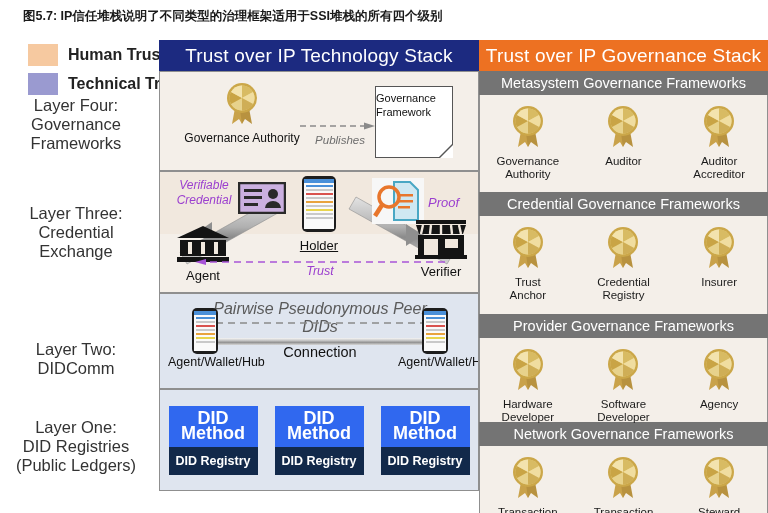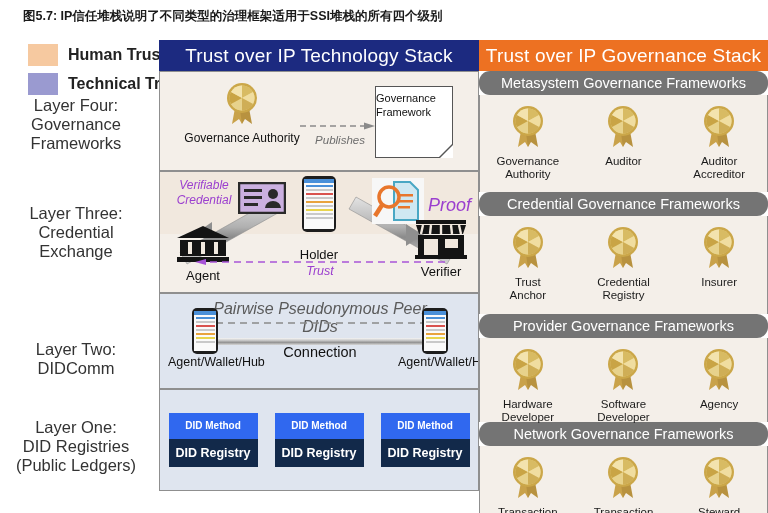--- a/index.html
+++ b/index.html
@@ -38,21 +38,21 @@
   .col-header{
     height:31px;line-height:31px;text-align:center;
     color:#fff;font-size:19px;font-weight:normal;
     letter-spacing:.2px;
   }
   .tech-header{background:#1c2a80;}
   .gov-header{background:#ed7122;}
 
   .band-header{
     height:24px;line-height:24px;text-align:center;
-    background:#747474;color:#fff;font-size:14.5px;border-radius:11px;
+    background:#747474;color:#fff;font-size:14.5px;
   }
 
   .panel{
     position:relative;box-sizing:border-box;
     border:1px solid #8f8f8f;
     background:#f4efe9;
     overflow:hidden;
   }
 
   
@@ -86,21 +86,21 @@
 
   
   .l3{height:122px;padding:0;}
   .l3-top{position:absolute;left:0;top:0;right:0;height:62px;background:#f1e8de;}
   .l3-bot{position:absolute;left:0;top:62px;right:0;bottom:0;background:#dfe5ef;}
   .l3 > *{position:relative;}
   .vc-label{position:absolute;left:8px;top:6px;width:72px;text-align:center;
     font-size:12px;font-style:italic;color:#9b3fcf;line-height:15px;}
   .vc-icon{position:absolute;left:78px;top:10px;}
   .proof-icon{position:absolute;left:212px;top:6px;}
-  .proof-label{position:absolute;left:268px;top:23px;font-size:18px;font-style:italic;color:#9b3fcf;}
+  .proof-label{position:absolute;left:268px;top:23px;font-size:13px;font-style:italic;color:#9b3fcf;}
   .issuer{position:absolute;left:12px;top:52px;width:62px;text-align:center;}
   .holder{position:absolute;left:126px;top:4px;width:66px;text-align:center;}
   .verifier{position:absolute;left:248px;top:46px;width:66px;text-align:center;}
   .node-cap{font-size:13px;color:#111;font-weight:500;}
   .trust-label{position:absolute;left:128px;top:92px;width:64px;text-align:center;
     font-size:12.5px;font-style:italic;color:#9b3fcf;}
   .trust-arrow{position:absolute;left:35px;top:86px;width:250px;height:8px;}
 
   
   .l2{height:96px;background:#dfe5ef;}
@@ -113,21 +113,21 @@
   .conn-label{position:absolute;left:80px;top:50px;width:160px;text-align:center;
     font-size:14.5px;color:#111;}
   .agentL{position:absolute;left:8px;top:14px;width:74px;text-align:center;}
   .agentR{position:absolute;left:238px;top:14px;width:74px;text-align:center;}
   .agent-cap{font-size:12.5px;color:#111;margin-top:1px;}
 
   
   .l1{height:102px;background:#dfe5ef;}
   .didrow{display:flex;justify-content:space-around;align-items:center;height:100%;}
   .didcard{width:89px;}
-  .did-method{background:#3068ef;color:#fff;text-align:center;font-size:10px;
+  .did-method{background:#3068ef;color:#fff;text-align:center;font-size:18px;
     font-weight:bold;line-height:15px;padding:5px 0 6px;}
   .did-registry{background:#12294a;color:#fff;text-align:center;font-size:12.5px;
     font-weight:bold;padding:7px 0;}
 
   
   .phone{width:26px;height:46px;border-radius:5px;background:#1d1d1d;padding:3px 2px;box-sizing:border-box;margin:0 auto;}
   .phone-screen{background:#fafafa;height:100%;overflow:hidden;}
   .phone-bar{height:4px;background:#4a90d9;}
   .phone-line{height:2.5px;margin:1.5px 1.5px;background:#c9c9c9;}
   .phone-line.b{background:#4a90d9;}
@@ -281,21 +281,21 @@
           <div class="phone-line"></div>
           <div class="phone-line r"></div>
           <div class="phone-line"></div>
           <div class="phone-line o"></div>
           <div class="phone-line"></div>
           <div class="phone-line y"></div>
           <div class="phone-line"></div>
           <div class="phone-line"></div>
         </div>
       </div>
-      <div class="node-cap" style="margin-top:15px;">Holder</div>
+      <div class="node-cap" style="margin-top:6px;text-decoration:underline;">Holder</div>
     </div>
 
     <div class="verifier">
       <svg width="56" height="42" viewBox="0 0 56 42">
         <rect x="3" y="2" width="50" height="4" fill="#141414"></rect>
         <path d="M3 7 h50 l-3 9 h-44 z" fill="#141414"></path>
         <path d="M10 7 l-2 9 M18 7 l-1 9 M28 7 v9 M38 7 l1 9 M46 7 l2 9" stroke="#f1e8de" stroke-width="2.4"></path>
         <rect x="5" y="17" width="46" height="20" fill="#141414"></rect>
         <rect x="11" y="21" width="14" height="16" fill="#f1e8de"></rect>
         <rect x="32" y="21" width="13" height="9" fill="#f1e8de"></rect>

